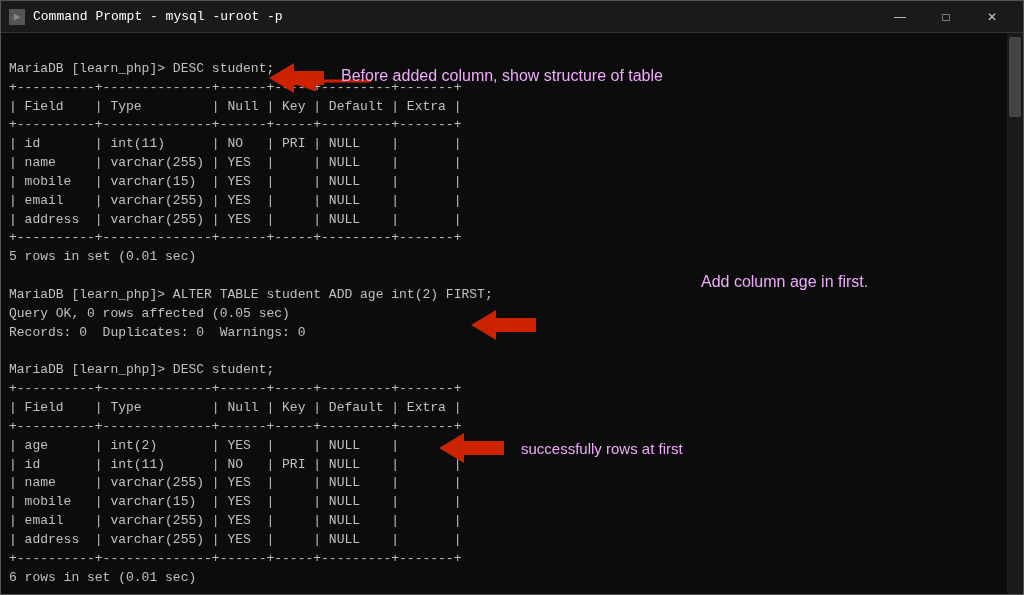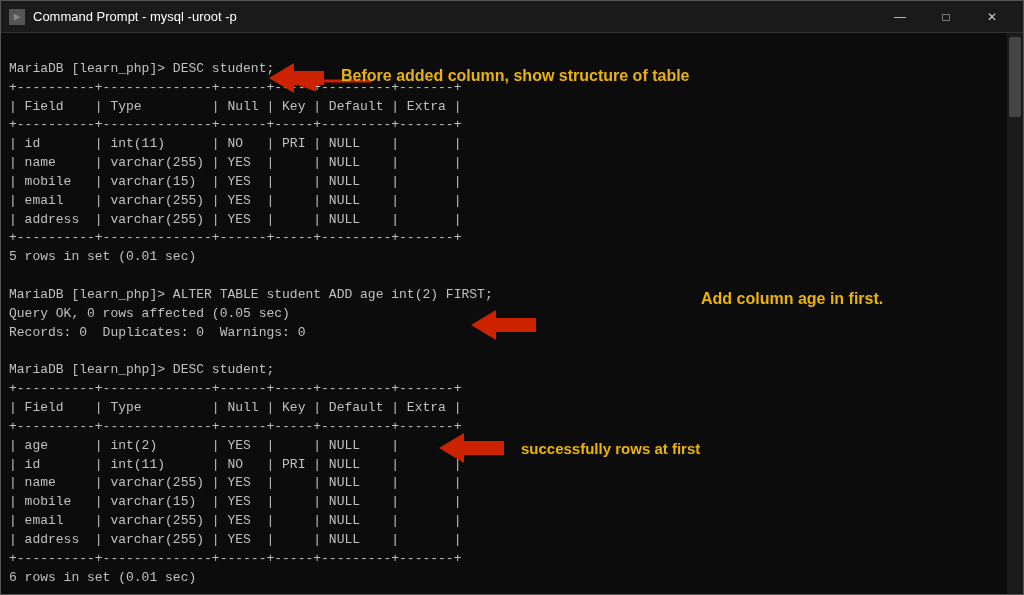--- a/index.html
+++ b/index.html
@@ -38,21 +38,21 @@
       display: flex;
       align-items: center;
       justify-content: center;
       font-size: 10px;
       color: #ccc;
     }
 
     .titlebar-title {
       color: #fff;
       font-size: 13px;
-      font-family: Liberation Sans, sans-serif;
+      font-family: Liberation Mono, monospace;
       flex: 1;
     }
 
     .titlebar-controls {
       display: flex;
       gap: 0;
     }
 
     .titlebar-btn {
       width: 46px;
@@ -87,24 +87,24 @@
       position: absolute;
       top: 0;
       left: 0;
       width: 100%;
       height: 100%;
       pointer-events: none;
     }
 
     .annotation {
       position: absolute;
-      color: #eab308;
+      color: #f0abfc;
       font-family: 'Segoe UI', Arial, sans-serif;
       font-size: 15px;
-      font-weight: 700;
+      font-weight: 400;
     }
 
   </style>
 </head>
 <body>
 
 <div class="window">
 
   <div class="titlebar">
     <div class="titlebar-icon">
@@ -165,21 +165,21 @@
       <svg style="position:absolute; top:30px; left:268px; pointer-events:none;" width="60" height="30">
         <polygon points="0,15 25,0 25,8 55,8 55,22 25,22 25,30" fill="#cc2200"></polygon>
       </svg>
 
       <div class="annotation" style="top:34px; left:340px; font-size:16px;">Before added column, show structure of table</div>
 
       <svg style="position:absolute; top:277px; left:470px; pointer-events:none;" width="70" height="30">
         <polygon points="0,15 25,0 25,8 65,8 65,22 25,22 25,30" fill="#cc2200"></polygon>
       </svg>
 
-      <div class="annotation" style="top:257px; left:700px; font-size:16px;">Add column age in first.</div>
+      <div class="annotation" style="top:240px; left:700px; font-size:16px;">Add column age in first.</div>
 
       <svg style="position:absolute; top:400px; left:438px; pointer-events:none;" width="70" height="30">
         <polygon points="0,15 25,0 25,8 65,8 65,22 25,22 25,30" fill="#cc2200"></polygon>
       </svg>
 
       <div class="annotation" style="top:407px; left:520px; font-size:15px;">successfully rows at first</div>
 
     </div>
 
     <div style="position:absolute; right:0; top:0; width:16px; height:100%; background:#1a1a1a;">

